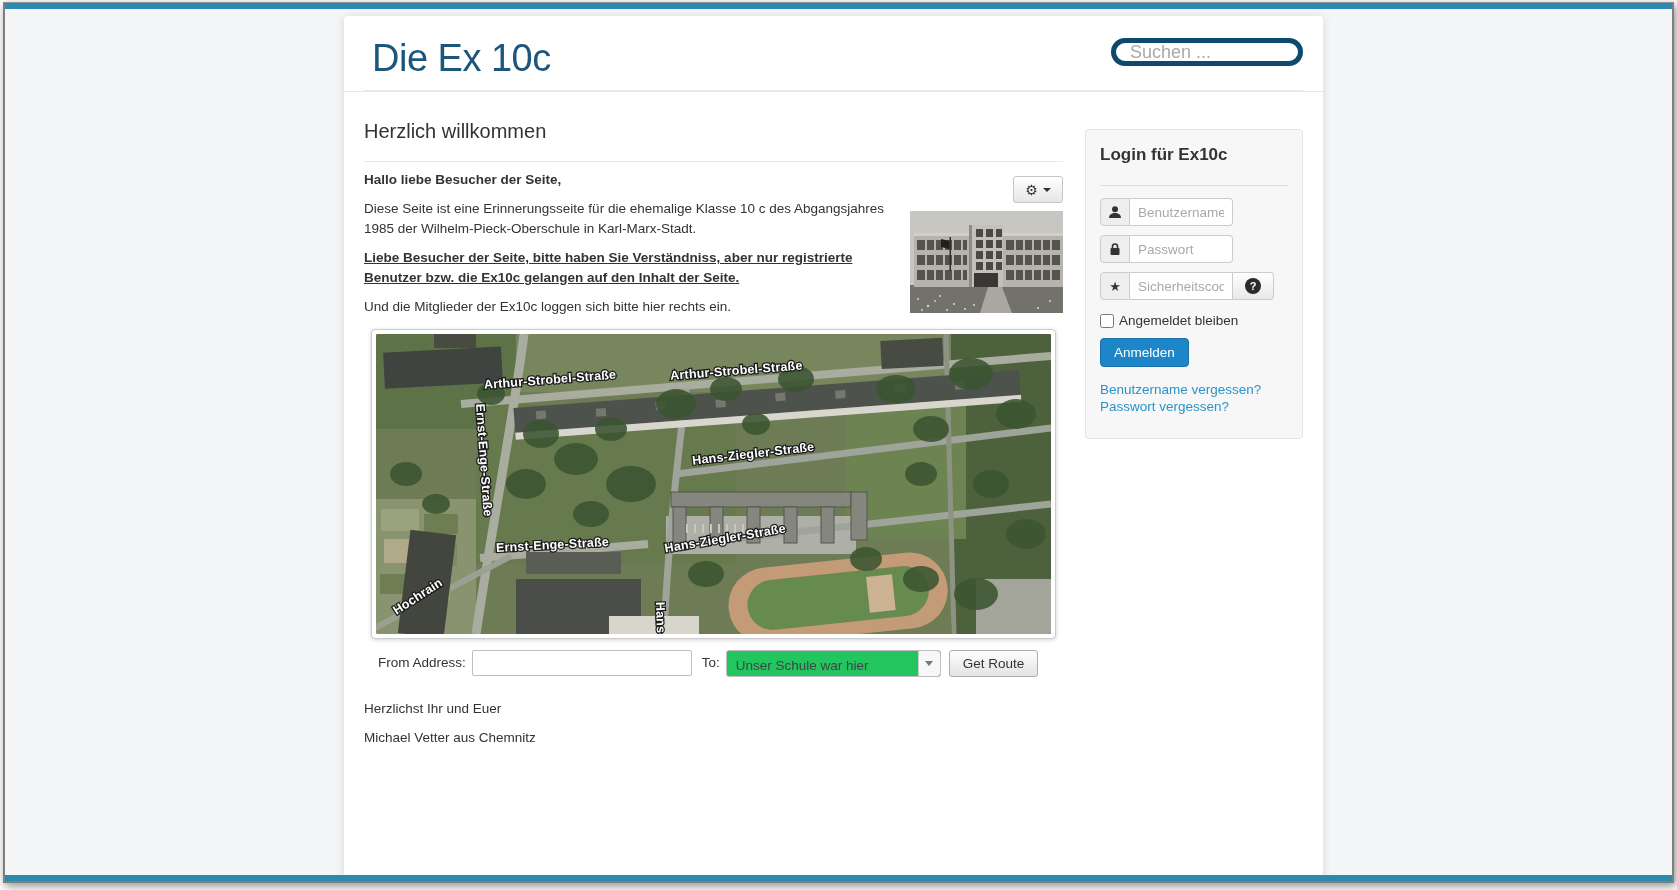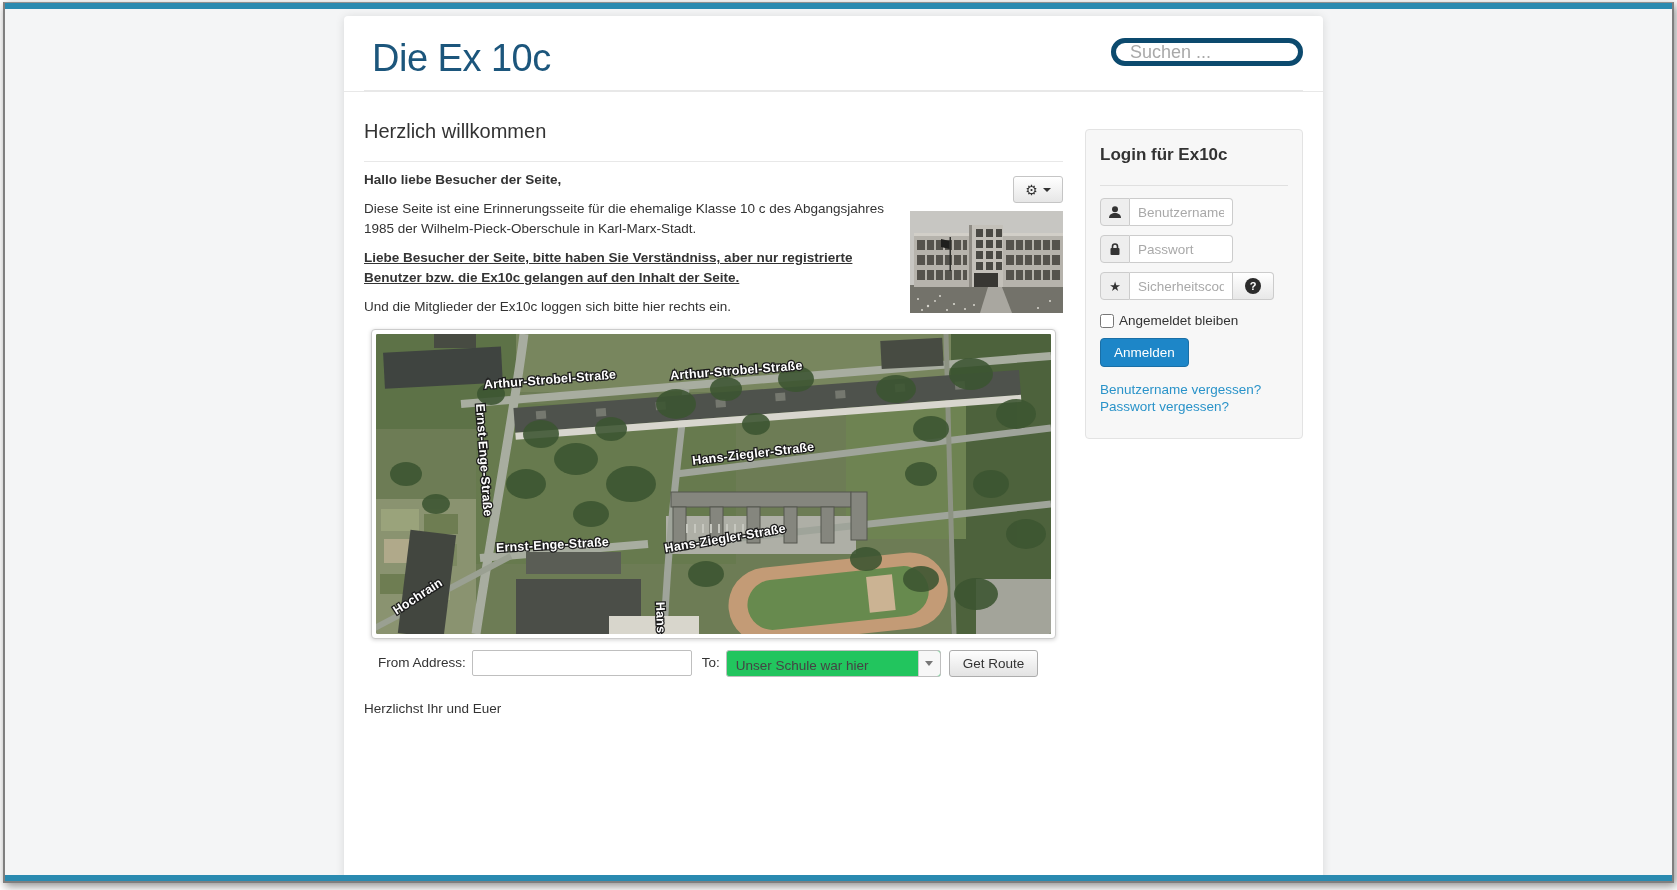--- a/index.html
+++ b/index.html
@@ -312,20 +312,21 @@
               <div class="sel">
                 <span class="sel-text">Unser Schule war hier</span>
                 <span class="sel-box">
                   <span class="sel-arrow"></span>
                 </span>
               </div>
               <button class="route-btn">Get Route</button>
             </div>
 
             <p class="closing1">Herzlichst Ihr und Euer</p>
+            <p>Michael Vetter aus Chemnitz</p>
 
           </div>
         </main>
 
         <aside class="login">
           <h3>Login für Ex10c</h3>
 
           <div class="igroup">
             <span class="addon">
               <svg width="14" height="14" viewBox="0 0 14 14">

